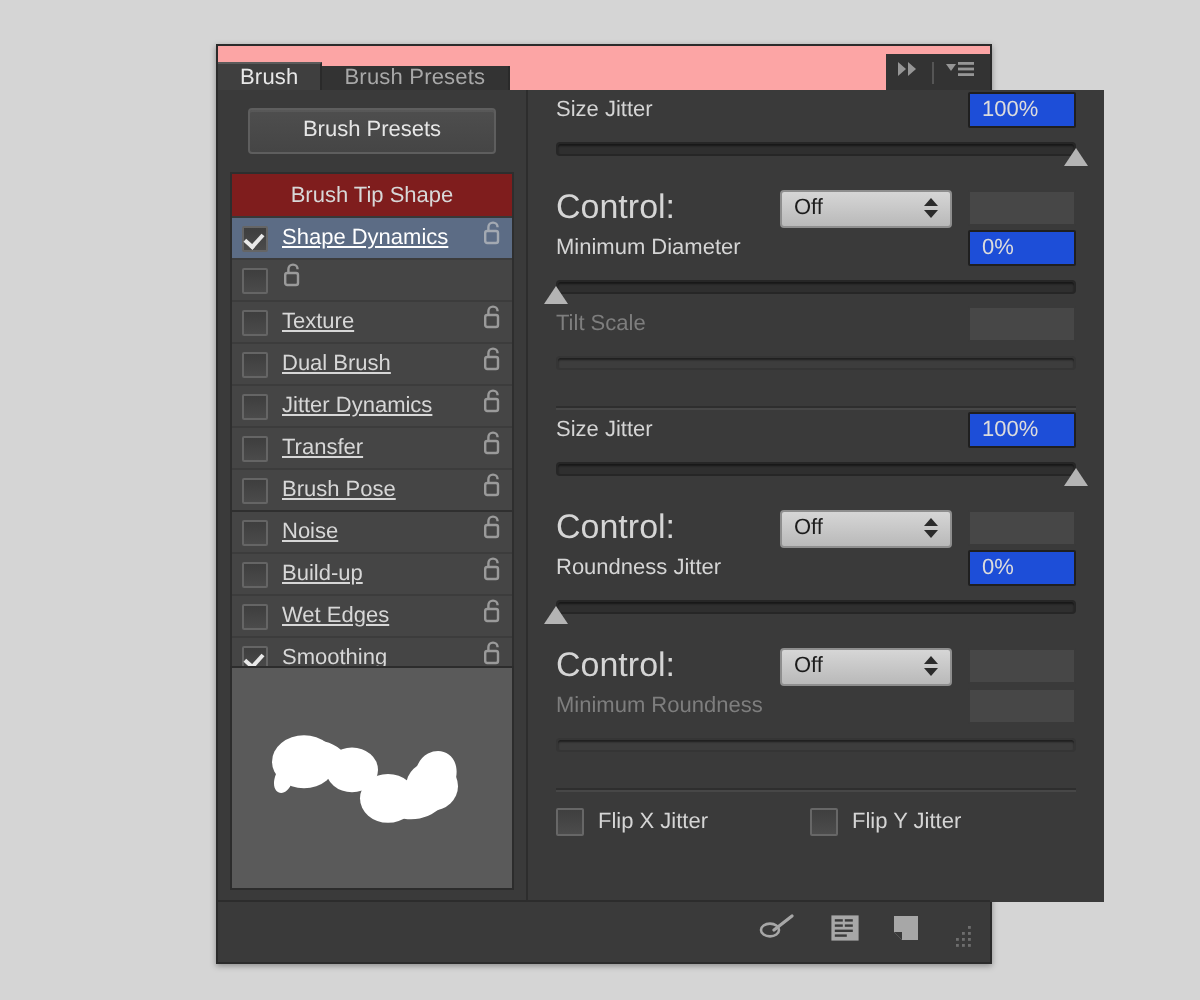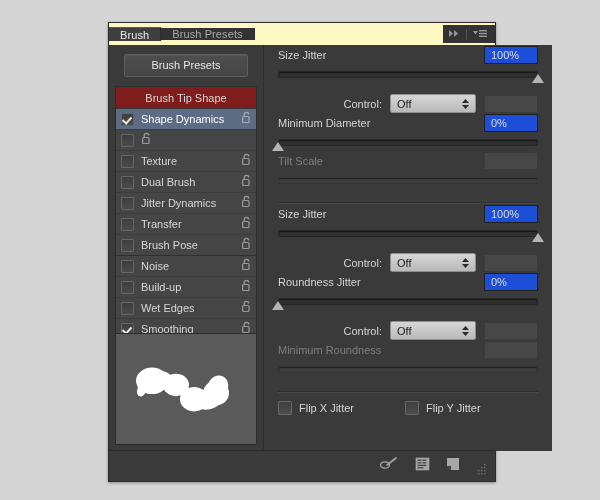--- a/index.html
+++ b/index.html
@@ -18,24 +18,24 @@
     background: #3a3a3a;
     border: 1px solid #2b2b2b;
     box-sizing: border-box;
     box-shadow: 0 1px 3px rgba(0,0,0,.35);
   }
 
   
   .tabbar {
     position: relative;
     height: 22px;
-    background: #fef9c3;
+    background: #fca5a5;
     border-bottom: 1px solid #2a2a2a;
     display: flex;
-    align-items: center;
+    align-items: flex-end;
   }
   .tab {
     display: flex; align-items: center;
     padding: 0 11px;
     font-size: 11px;
     color: #a8a8a8;
     background: #333333;
     border-right: 1px solid #2a2a2a;
     cursor: default;
     letter-spacing: .1px;
@@ -124,21 +124,21 @@
     content: "";
     position: absolute;
     left: 2px; top: 1px;
     width: 4px; height: 7px;
     border: solid #e9e9e9;
     border-width: 0 2px 2px 0;
     transform: rotate(42deg);
   }
   .row-label {
     font-size: 11px; color: #d7d7d7;
-    flex: 1; white-space: nowrap; overflow: hidden;
+    flex: 1; white-space: nowrap; overflow: hidden; text-decoration: underline;
   }
   .row.selected .row-label { color: #ffffff; }
   .lock { flex: none; opacity: .62; }
 
   
   .preview {
     position: absolute;
     left: 6px; right: 6px; bottom: 6px;
     height: 110px;
     background: #5a5a5a;
@@ -186,22 +186,22 @@
     border-bottom: 9px solid #b4b4b4;
     margin-left: -6px;
   }
 
   .ctrl-row {
     display: flex; align-items: center;
     margin-top: 11px;
     gap: 8px;
   }
   .ctrl-label {
-    font-size: 11px; color: #d5d5d5;
-    width: 104px; text-align: right;
+    font-size: 17px; color: #d5d5d5;
+    width: 104px; 
   }
   .select {
     position: relative;
     width: 86px; height: 19px;
     background: linear-gradient(#d6d6d6,#b9b9b9);
     border: 1px solid #8e8e8e;
     border-radius: 2px;
     color: #1c1c1c;
     font-size: 11px;
     display: flex; align-items: center;

